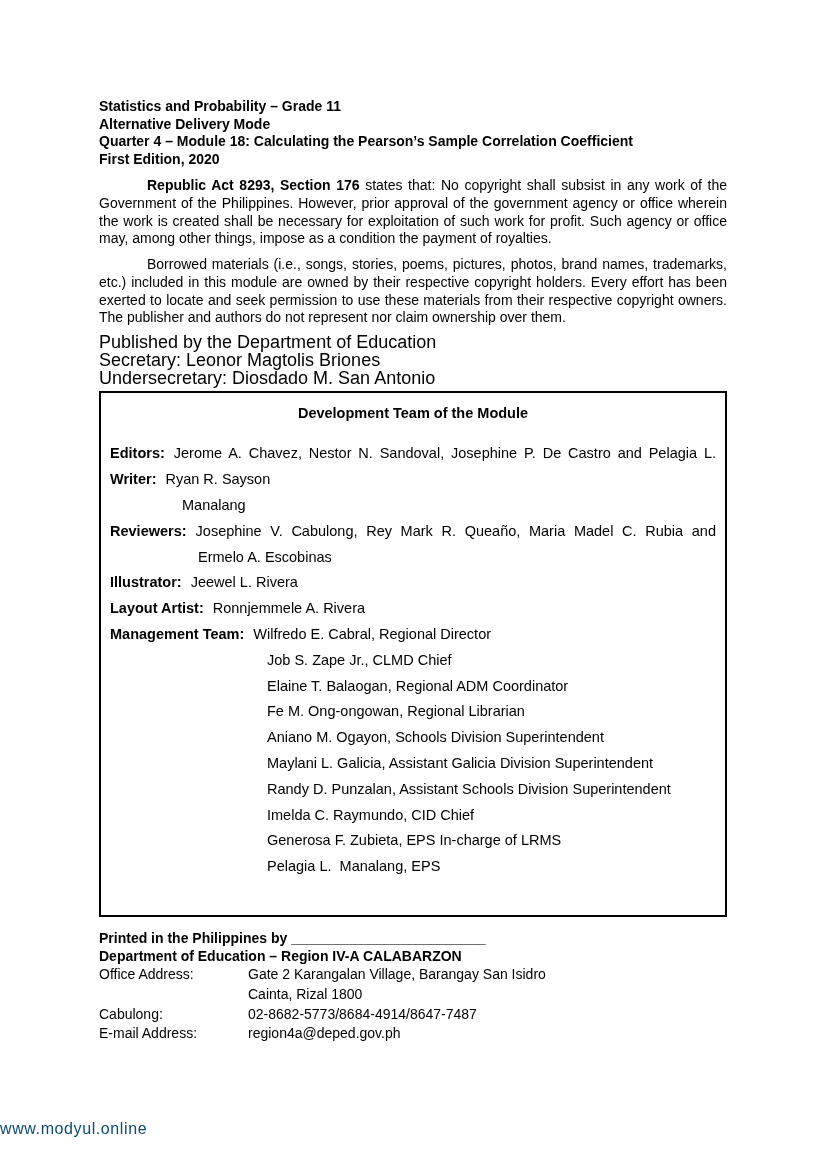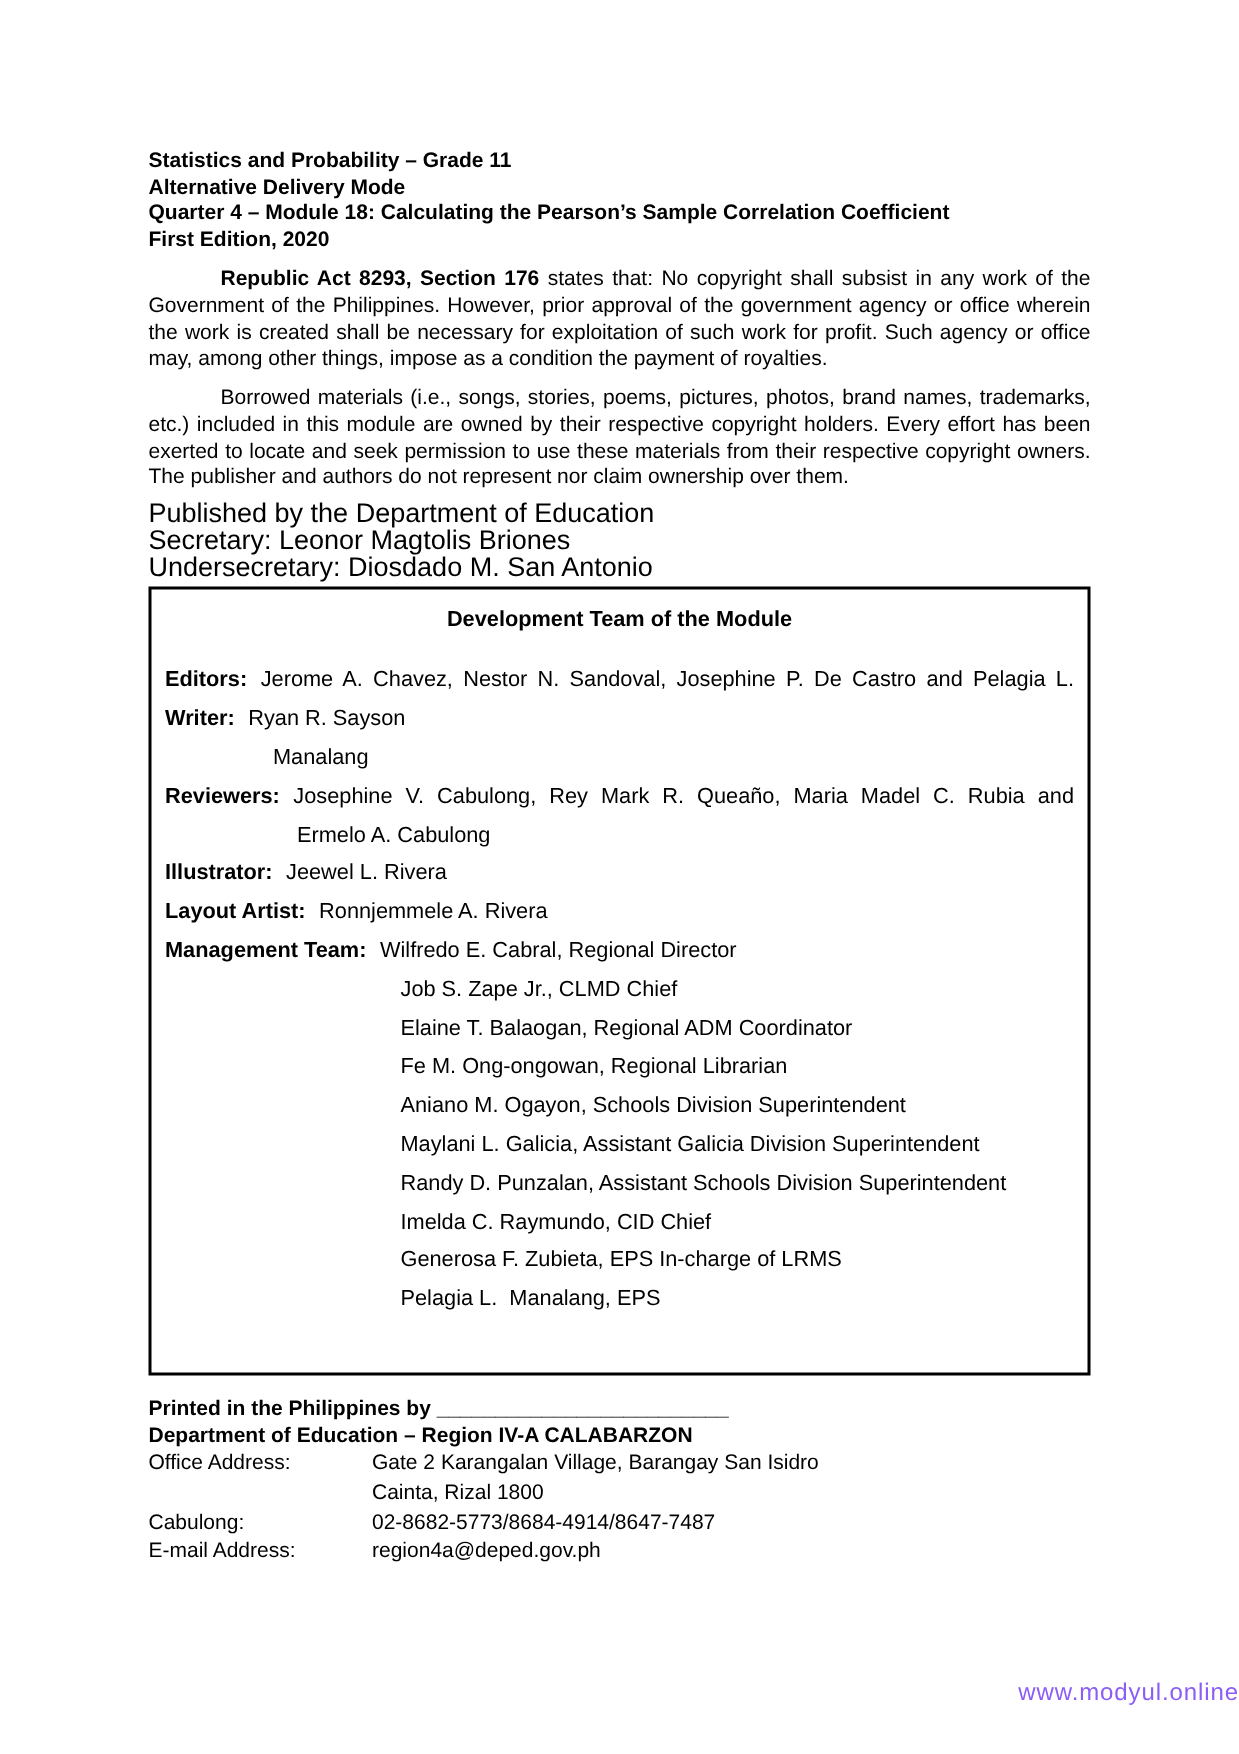--- a/index.html
+++ b/index.html
@@ -66,24 +66,24 @@
   }
   .frow {
     display: grid;
     grid-template-columns: 149px 1fr;
     font-size: 14px; line-height: 19.6px;
   }
   
   .watermark {
     position: absolute;
     left: 0; right: 0; top: 1120px;
-    text-align: right;
+    text-align: left;
     font-size: 16px;
     letter-spacing: 0.6px;
-    color: #8b5cf6;
+    color: #0c4a6e;
   }
 </style>
 </head>
 <body>
 
 <div class="page">
   <div class="content">
 
     <div class="doc-head">
       <div class="hline">Statistics and Probability – Grade 11</div>
@@ -104,21 +104,21 @@
 
     <div class="dev-box">
       <div class="dev-title">Development Team of the Module</div>
 
       <div class="bline jl"><span class="bl">Editors:</span><span>Jerome A. Chavez, Nestor N. Sandoval, Josephine P. De Castro and Pelagia L.</span></div>
 
       <div class="bline"><span class="bl">Writer:</span><span>Ryan R. Sayson</span></div>
       <div class="bline ind72">Manalang</div>
 
       <div class="bline jl"><span class="bl">Reviewers:</span><span>Josephine V. Cabulong, Rey Mark R. Queaño, Maria Madel C. Rubia and</span></div>
-      <div class="bline ind88">Ermelo A. Cabulong</div>
+      <div class="bline ind88">Ermelo A. Escobinas</div>
 
       <div class="bline"><span class="bl">Illustrator:</span><span>Jeewel L. Rivera</span></div>
 
       <div class="bline"><span class="bl">Layout Artist:</span><span>Ronnjemmele A. Rivera</span></div>
 
       <div class="bline"><span class="bl">Management Team:</span><span>Wilfredo E. Cabral, Regional Director</span></div>
       <div class="bline ind157">Job S. Zape Jr., CLMD Chief</div>
       <div class="bline ind157">Elaine T. Balaogan, Regional ADM Coordinator</div>
       <div class="bline ind157">Fe M. Ong-ongowan, Regional Librarian</div>
       <div class="bline ind157">Aniano M. Ogayon, Schools Division Superintendent</div>

